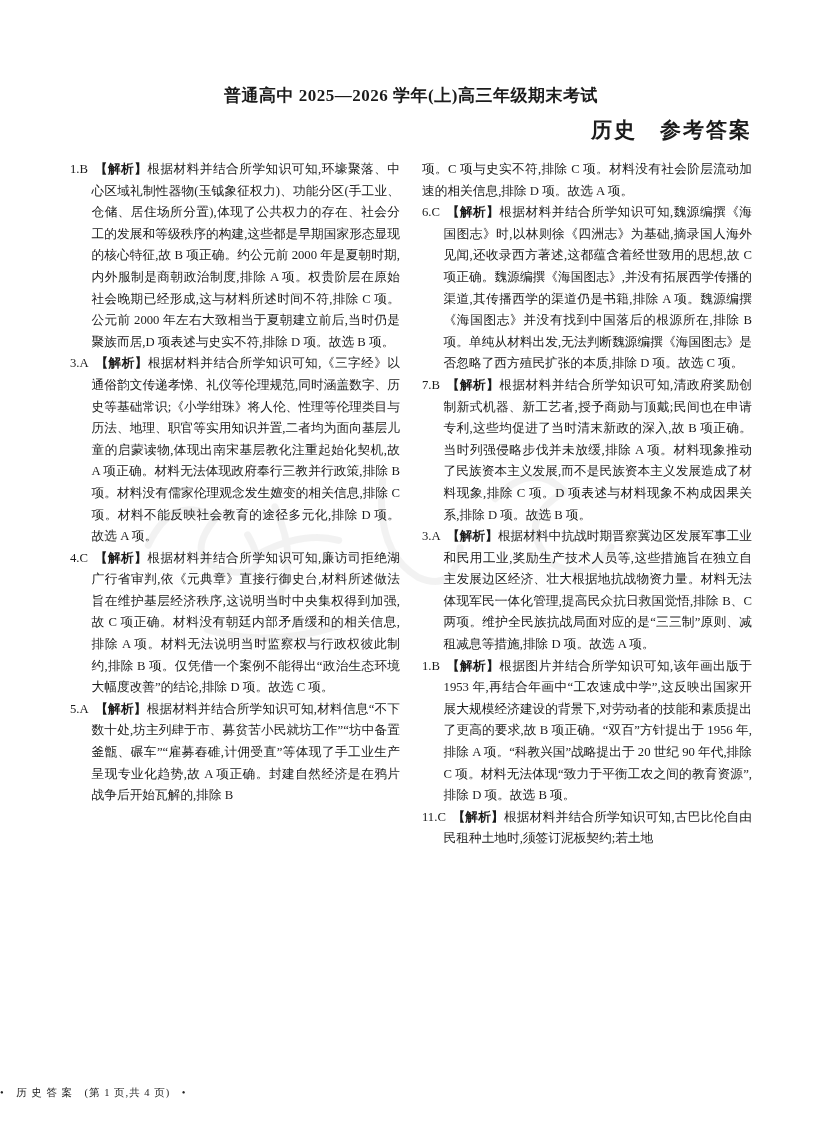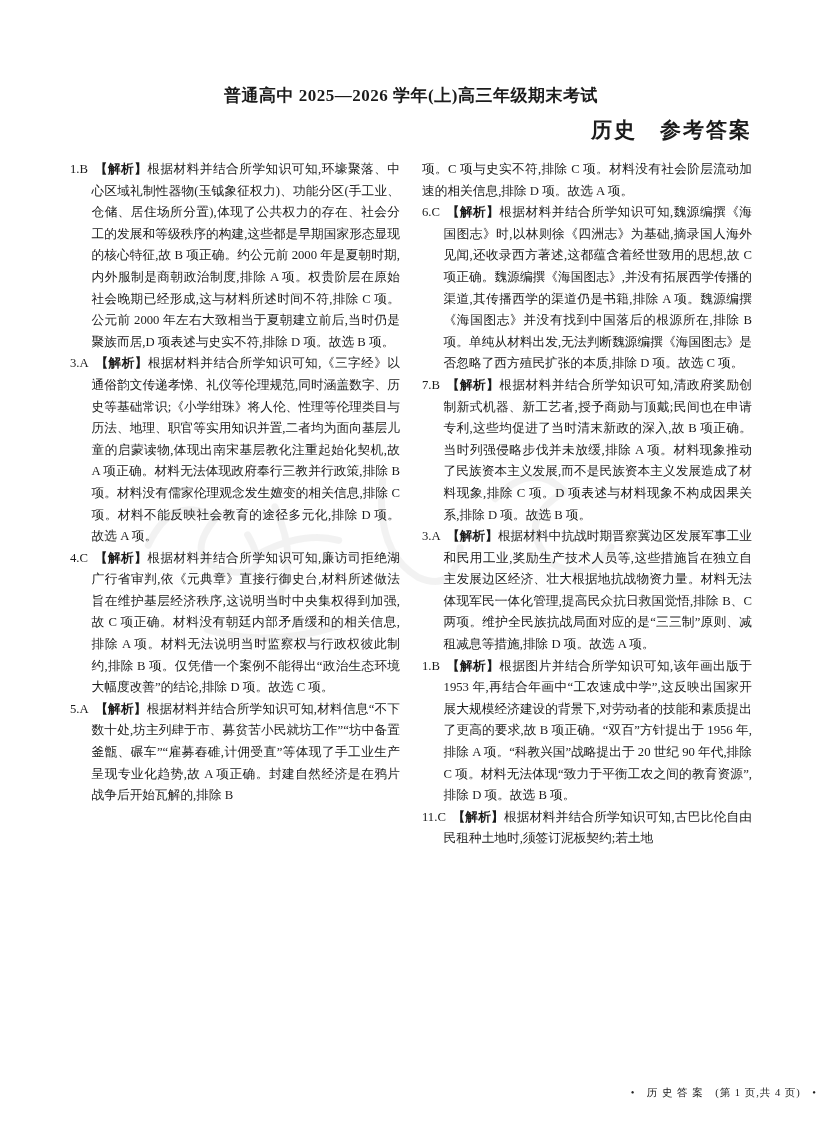--- a/index.html
+++ b/index.html
@@ -44,21 +44,21 @@
   .watermark {
     position:absolute; top:400px; left:110px;
     width:560px; height:300px;
     pointer-events:none;
     opacity:.35;
     transform:rotate(-6deg);
   }
   .page-footer {
     position:absolute;
     left:0; right:0; bottom:38px;
-    text-align:right;
+    text-align:left;
     font-size:10.5px;
     letter-spacing:1px;
     color:#222;
   }
 </style>
 </head>
 <body>
 
 <div class="page">
 

